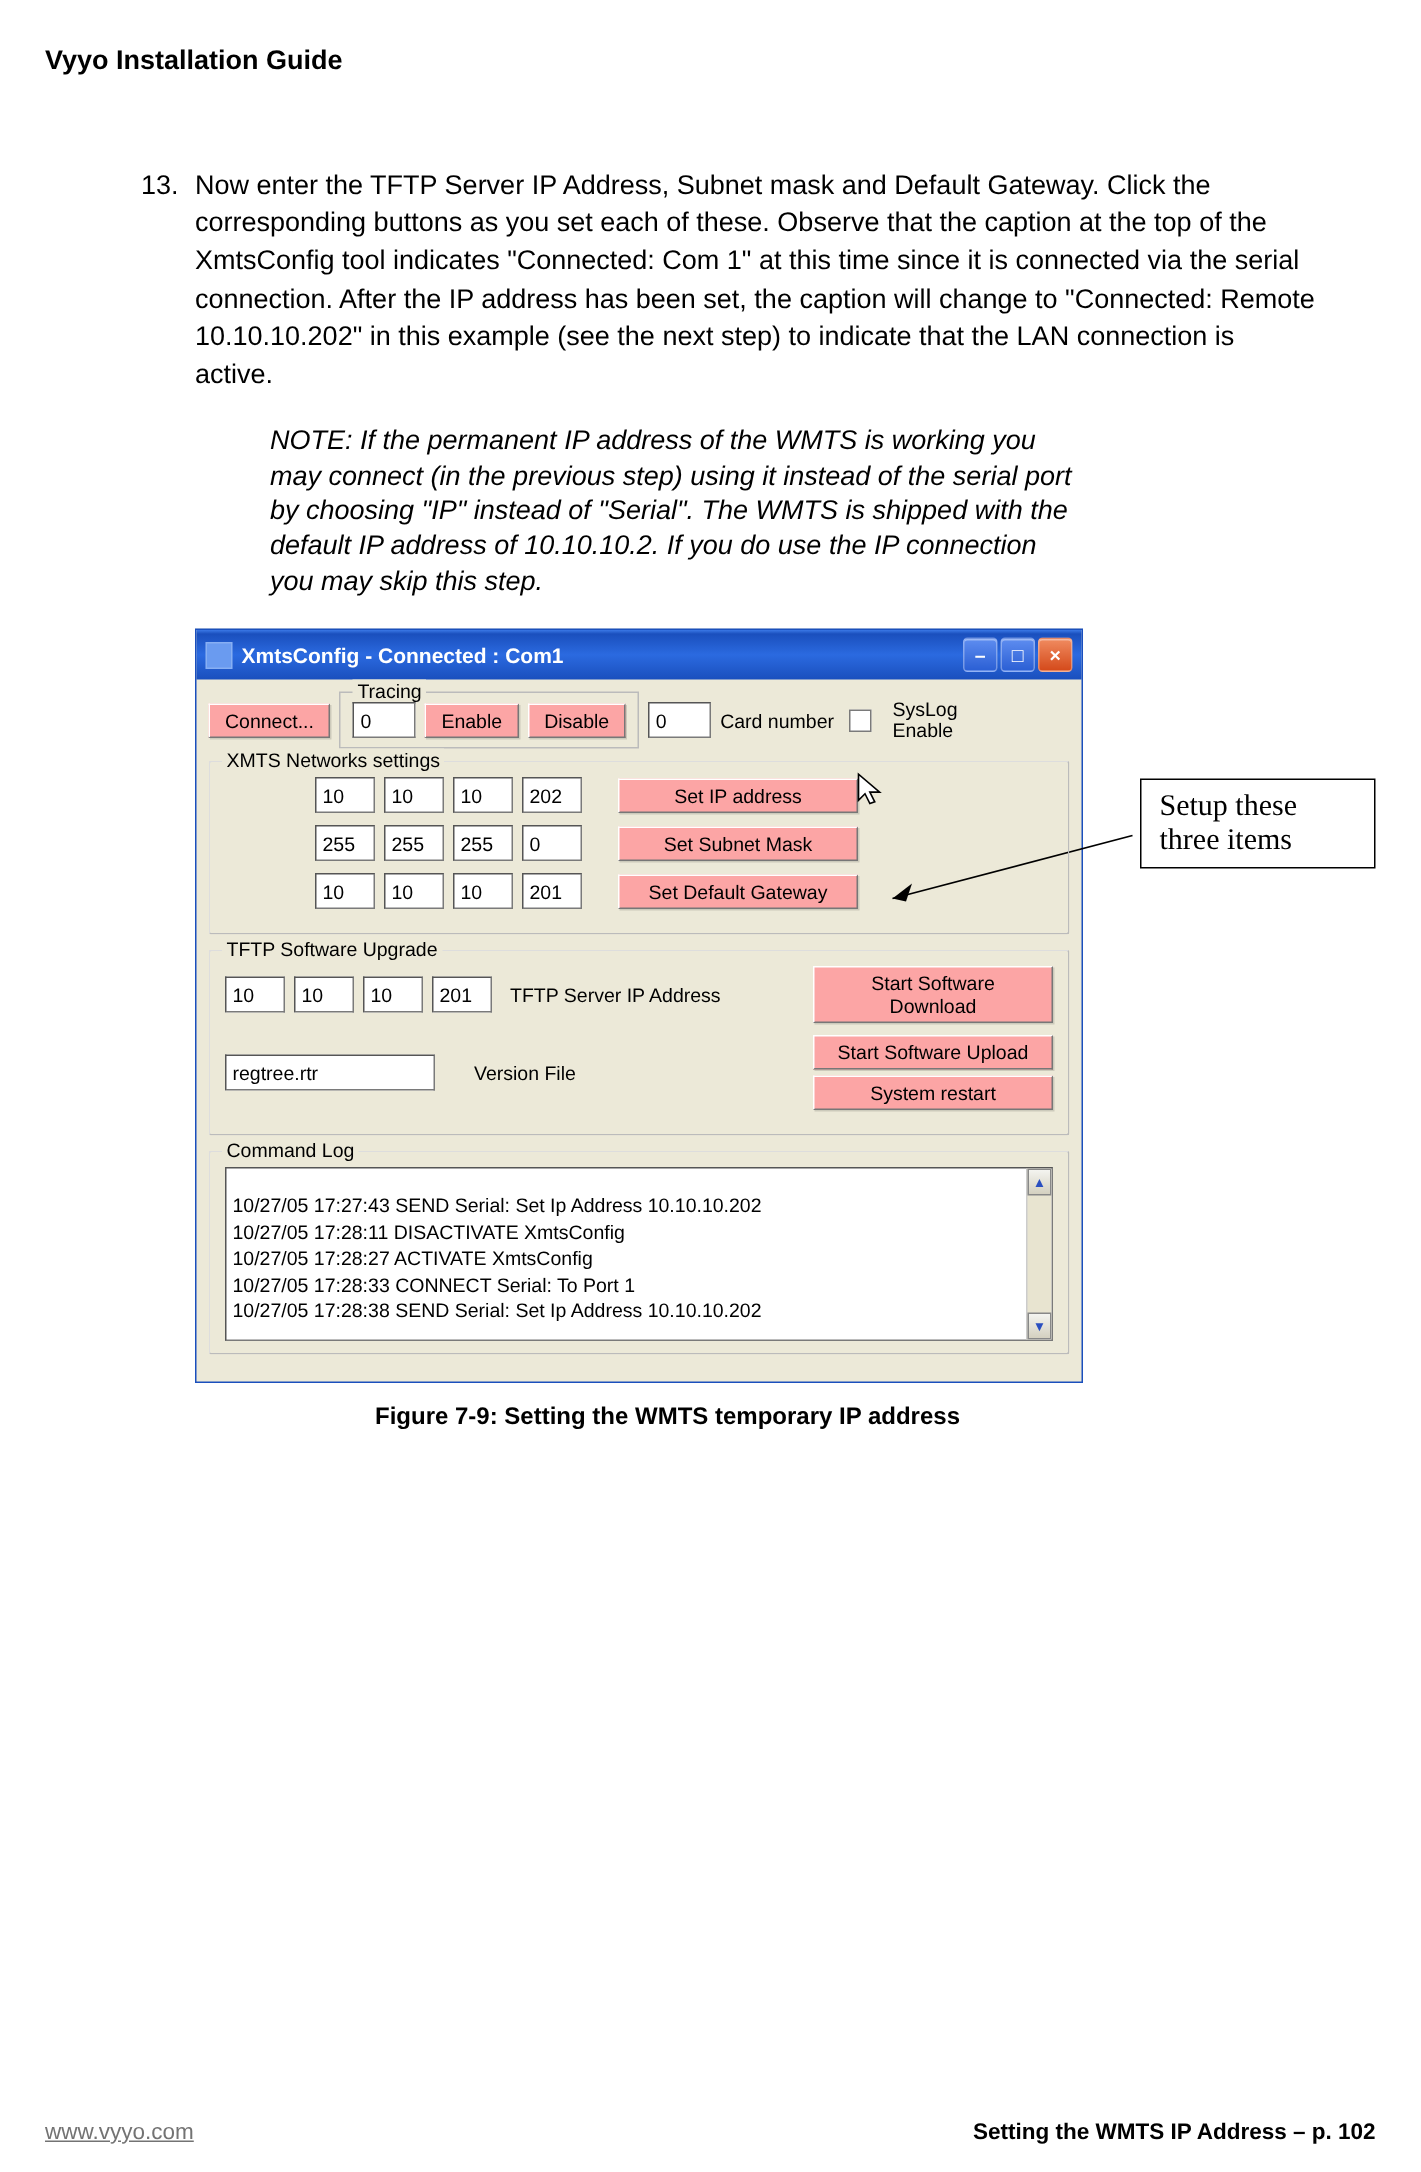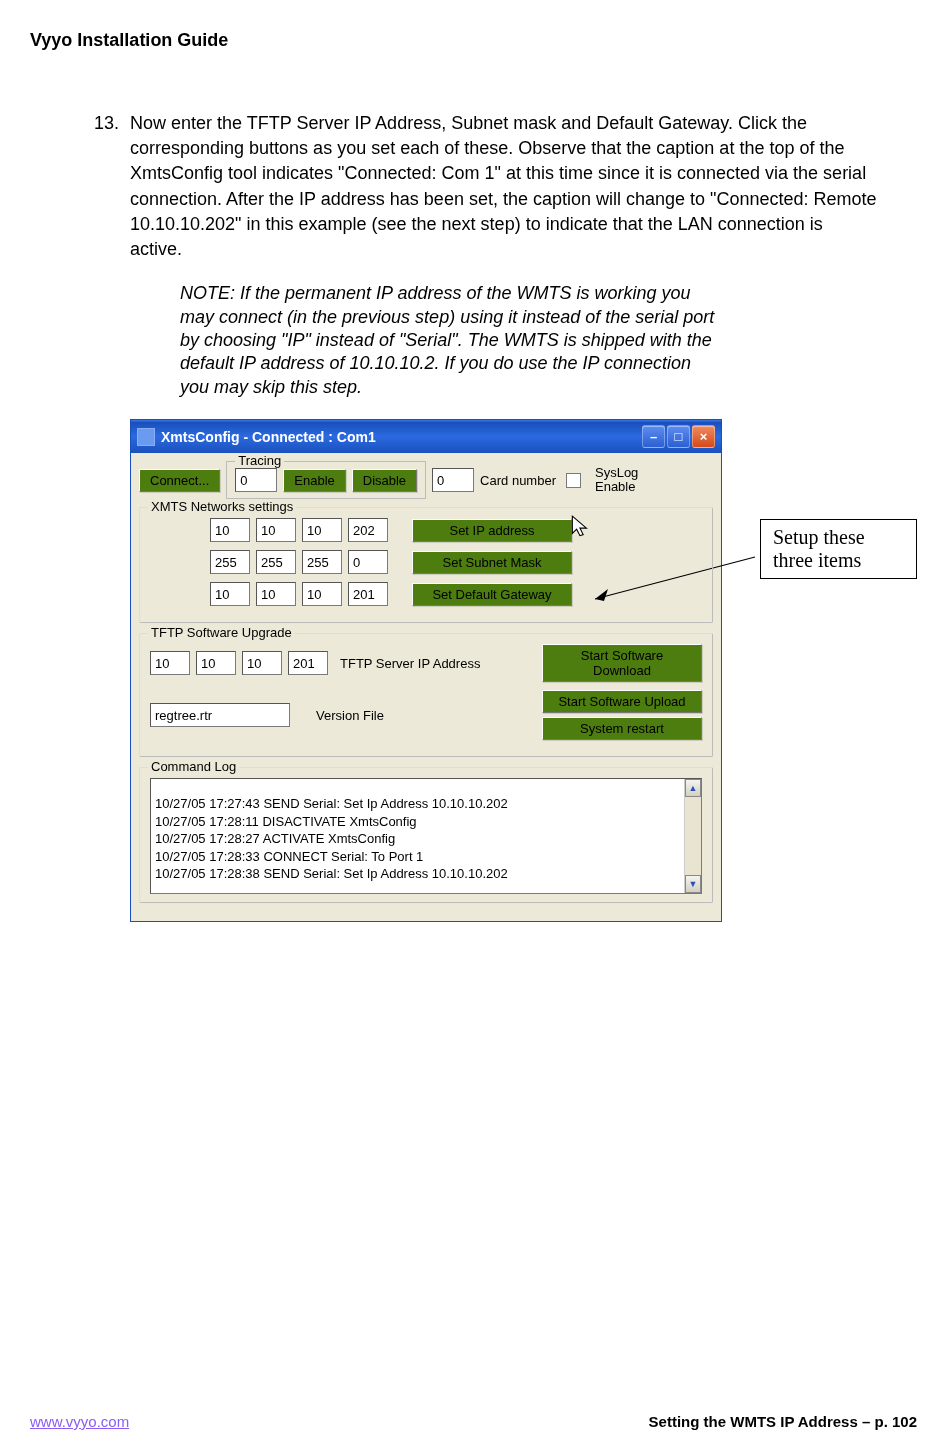--- a/index.html
+++ b/index.html
@@ -103,21 +103,21 @@
   .app-body {
     padding: 8px;
   }
   .row {
     display: flex;
     align-items: center;
     gap: 6px;
     margin-bottom: 8px;
   }
   .btn {
-    background: #4d7c0f;
+    background: #fca5a5;
     border: 1px solid #888;
     border-top-color: #fff;
     border-left-color: #fff;
     border-right-color: #777;
     border-bottom-color: #777;
     padding: 3px 10px;
     font-size: 13px;
     box-shadow: 1px 1px 0 #00000022;
     cursor: pointer;
     min-height: 22px;
@@ -222,21 +222,21 @@
   }
   .footer {
     position: fixed;
     bottom: 18px;
     left: 30px;
     right: 30px;
     display: flex;
     justify-content: space-between;
     font-size: 15px;
   }
-  .footer a { color: #8b5cf6; text-decoration: underline; }
+  .footer a { color: #737373; text-decoration: underline; }
   .footer-right { font-weight: bold; }
   .tracing-group {
     border: 1px solid #bbb;
     padding: 6px 8px 6px 8px;
     position: relative;
     display: flex;
     align-items: center;
     gap: 6px;
   }
   .tracing-group .legend { top: -9px; }
@@ -354,18 +354,19 @@
           <div class="scrollbar">
             <div class="scroll-btn">▲</div>
             <div class="scroll-btn">▼</div>
           </div>
         </div>
       </div>
 
     </div>
   </div>
 
+  <div class="figure-caption">Figure 7-9:  Setting the WMTS temporary IP address</div>
 </div>
 
 <div class="footer">
   <a>www.vyyo.com</a>
   <span class="footer-right">Setting the WMTS IP Address – p. 102</span>
 </div>
 
 </body></html>

